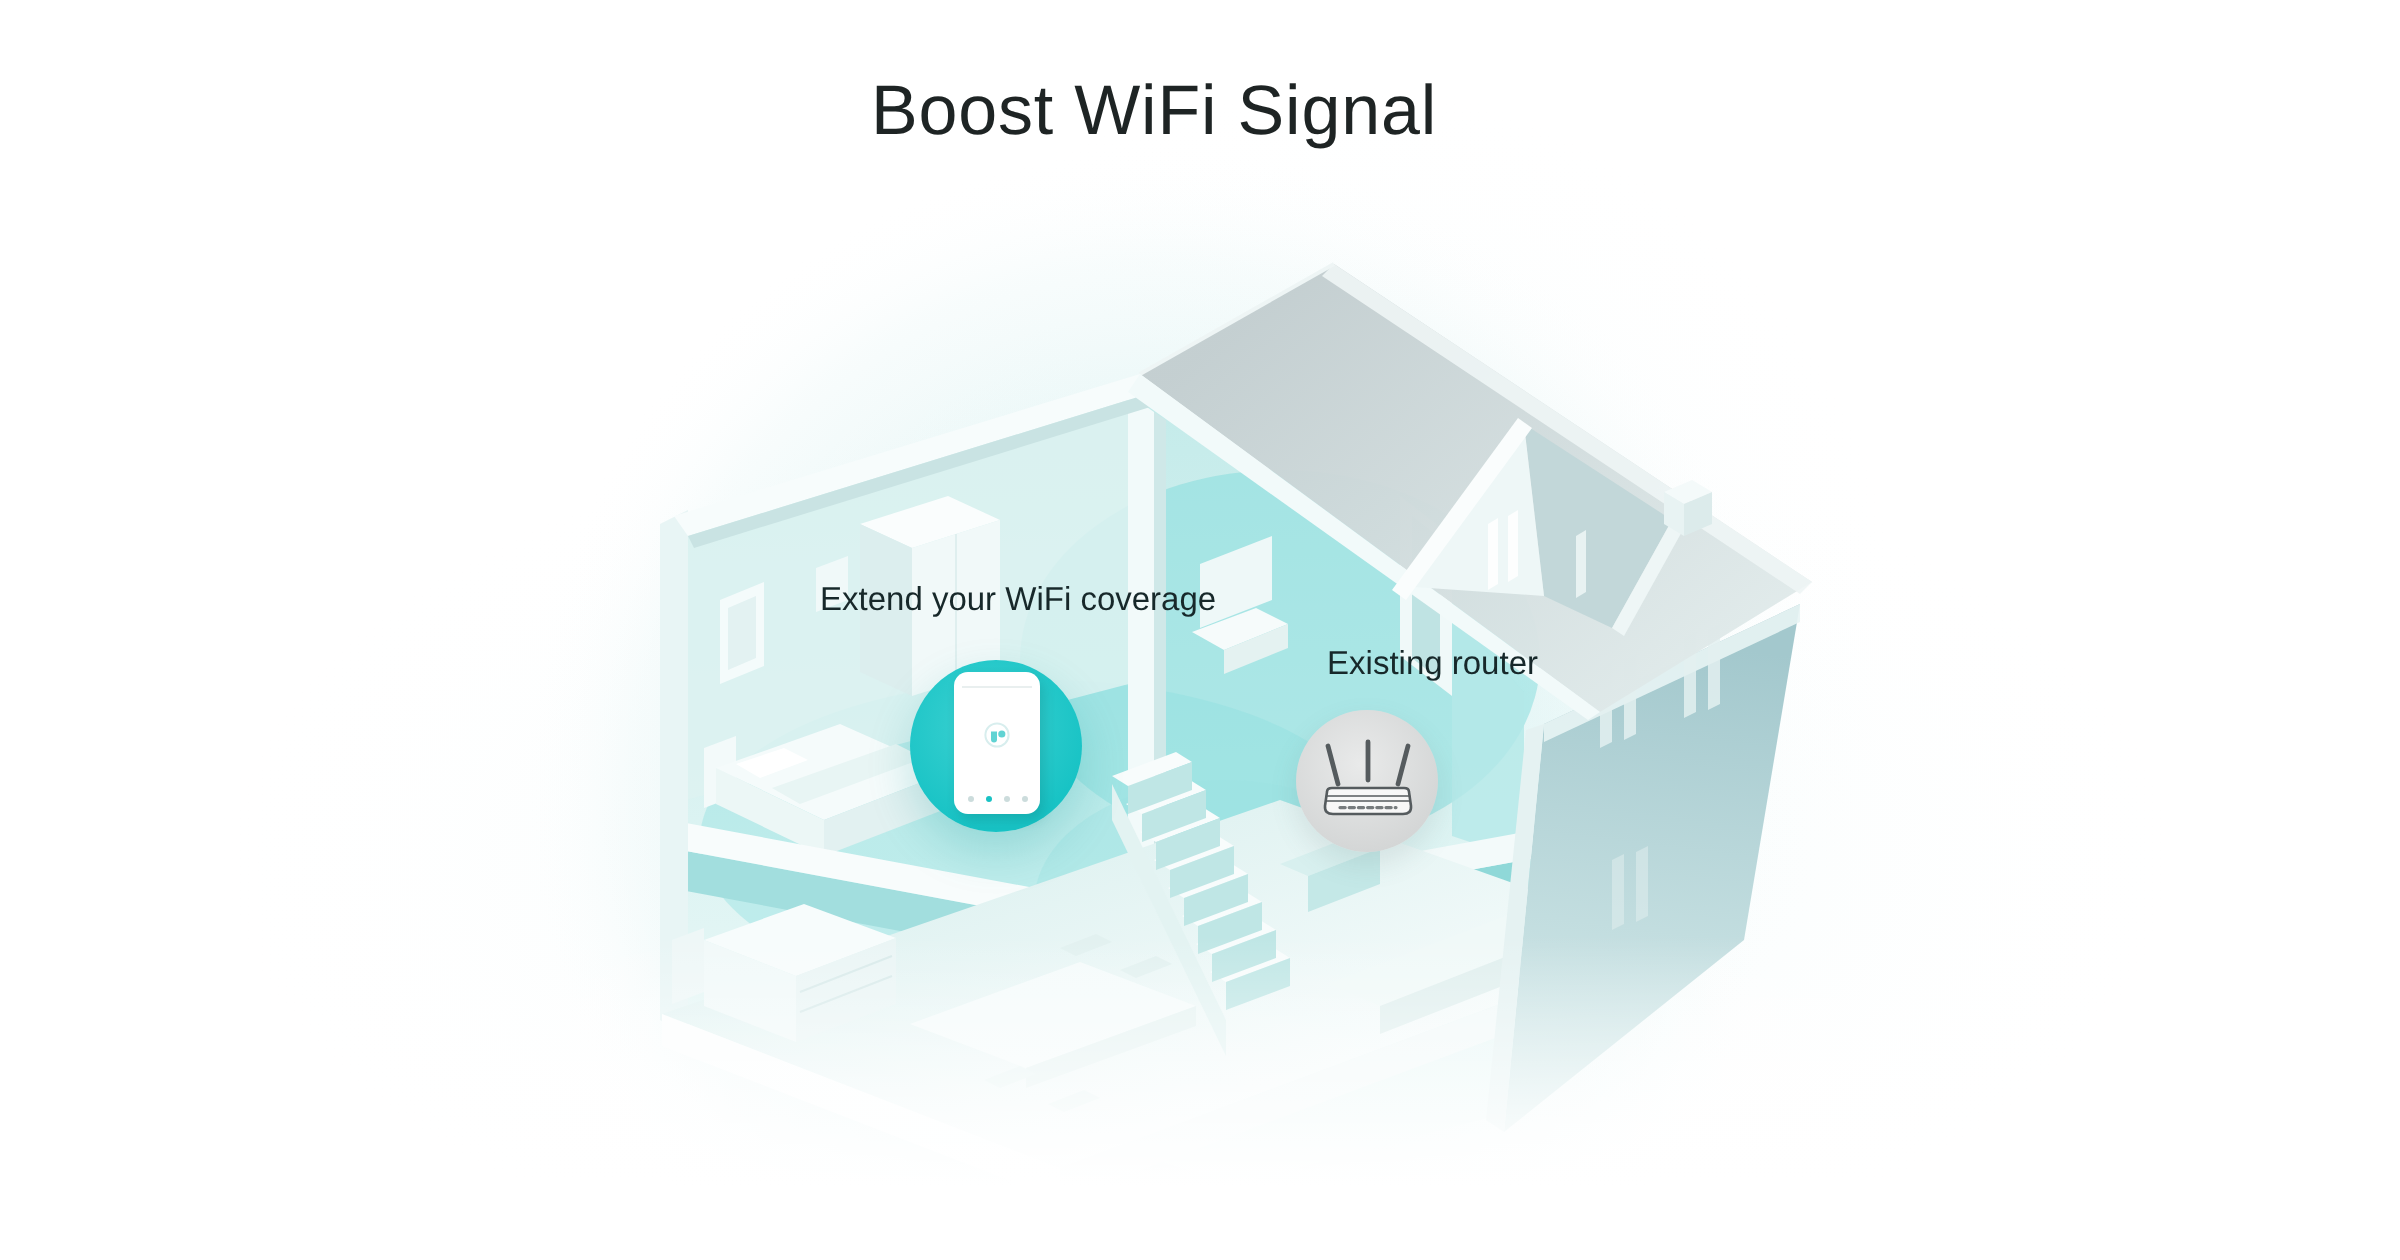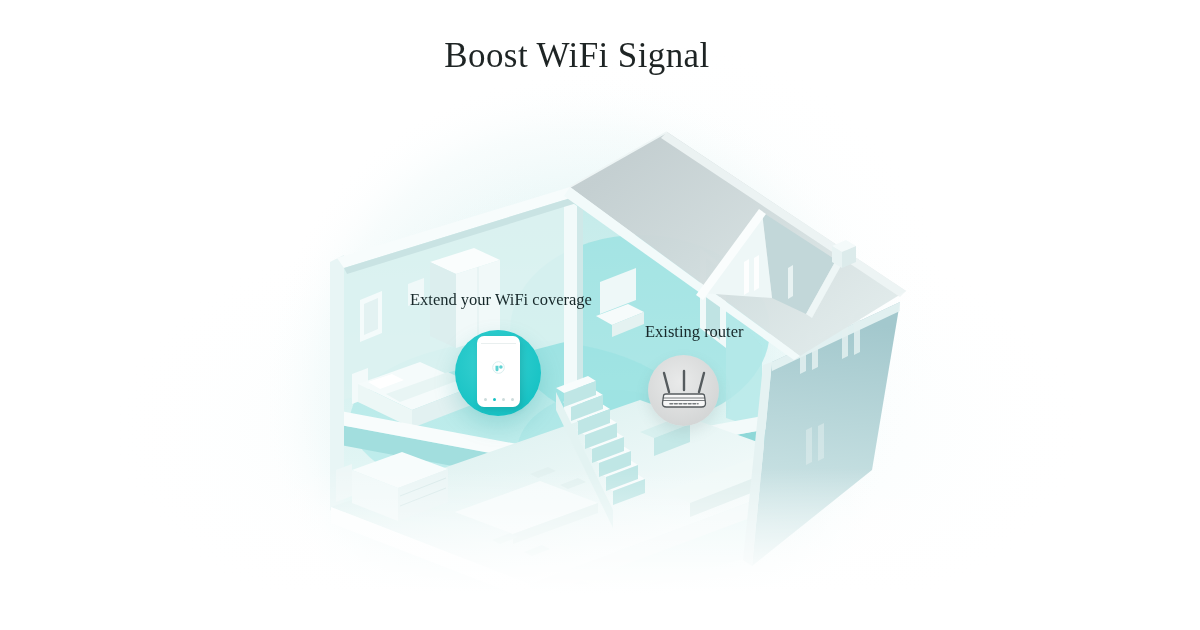--- a/index.html
+++ b/index.html
@@ -1,25 +1,25 @@
 <!DOCTYPE html>
 <html style="--accent-teal: #18c2c4; --extender-circle: #18c3c5; --router-circle: #d3d5d5; --router-line: #555b5e; --title-text: #1e2424; --label-text: #17282a; --house-tint: #bfe9e8; --house-glow: #7fdcdc; --roof-gray: #c9d3d5; --background: #ffffff;"><head>
 <meta charset="utf-8">
 <style>
   html,body{margin:0;padding:0;background:#fff;}
   .stage{position:relative;width:1200px;height:630px;overflow:hidden;
          background:var(--background,#ffffff);
-         font-family:Liberation Serif, serif;}
+         font-family:Liberation Sans, sans-serif;}
   .stage svg.scene{position:absolute;left:0;top:0;}
 
   .page-title{position:absolute;left:577px;top:36px;transform:translateX(-50%);
     font-size:35px;font-weight:400;letter-spacing:.4px;white-space:nowrap;
     color:var(--title-text,#1e2424);}
 
-  .callout-label{position:absolute;font-size:16.5px;line-height:1.15;text-align:left;
+  .callout-label{position:absolute;font-size:16.5px;line-height:1.15;text-align:right;
     color:var(--label-text,#17282a);white-space:nowrap;}
   .extender-label{left:410px;top:291px;width:166px;}
   .router-label{left:645px;top:323px;width:124px;}
 
   .device-circle{position:absolute;border-radius:50%;}
   .extender-circle{left:455px;top:330px;width:86px;height:86px;
     background:radial-gradient(circle at 45% 38%, #3ed2d2 0%, var(--extender-circle,#18c3c5) 72%);
     box-shadow:0 10px 22px rgba(20,150,150,.22);}
   .router-circle{left:648px;top:355px;width:71px;height:71px;
     background:radial-gradient(circle at 45% 38%, #e9eaea 0%, var(--router-circle,#d3d5d5) 78%);

